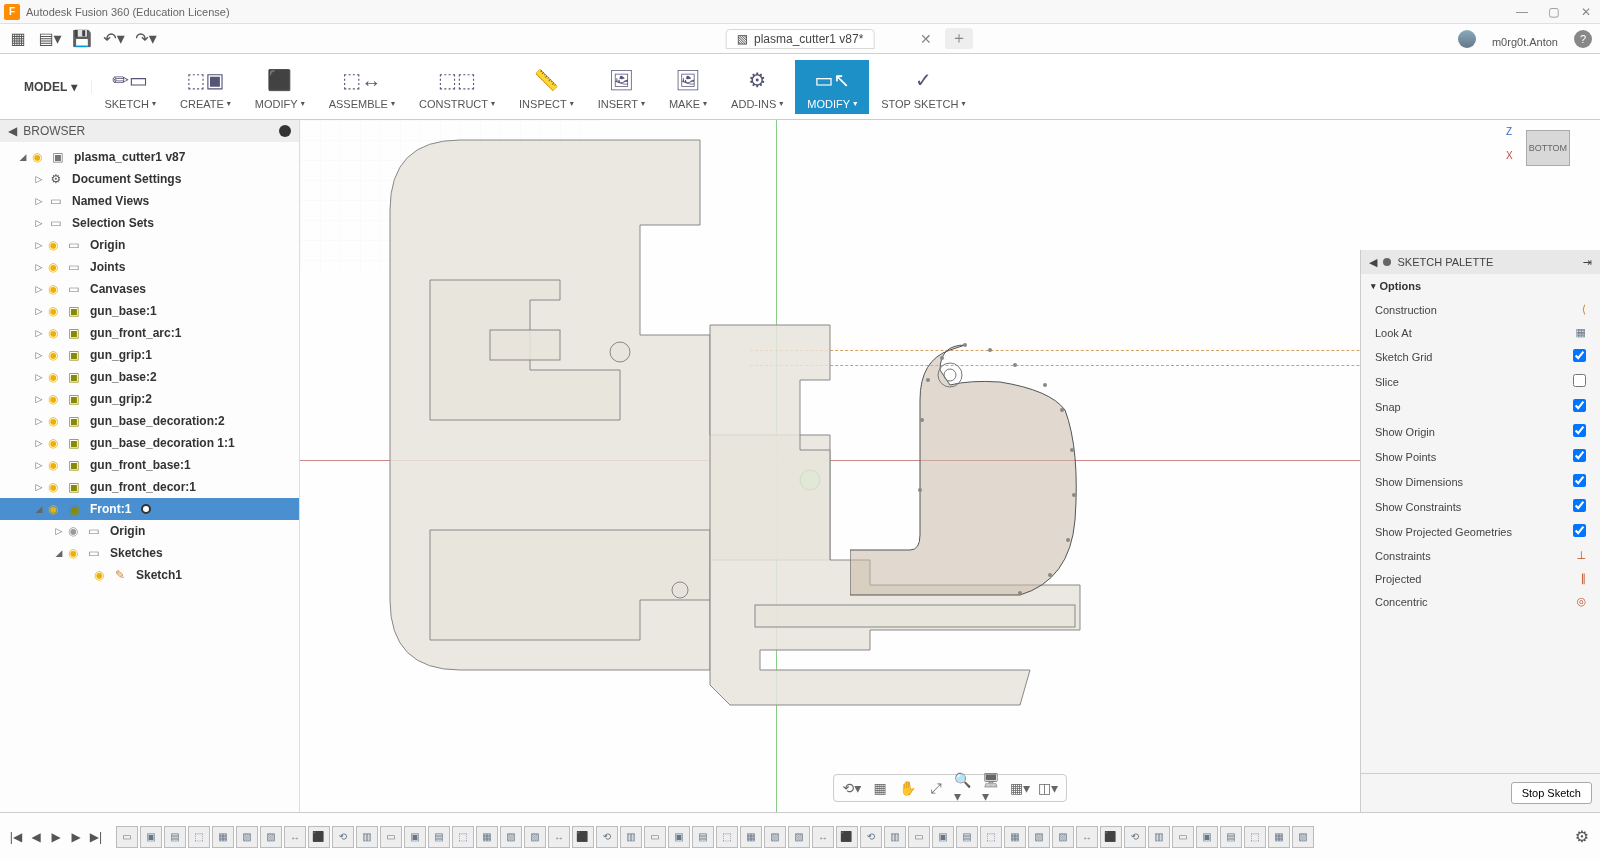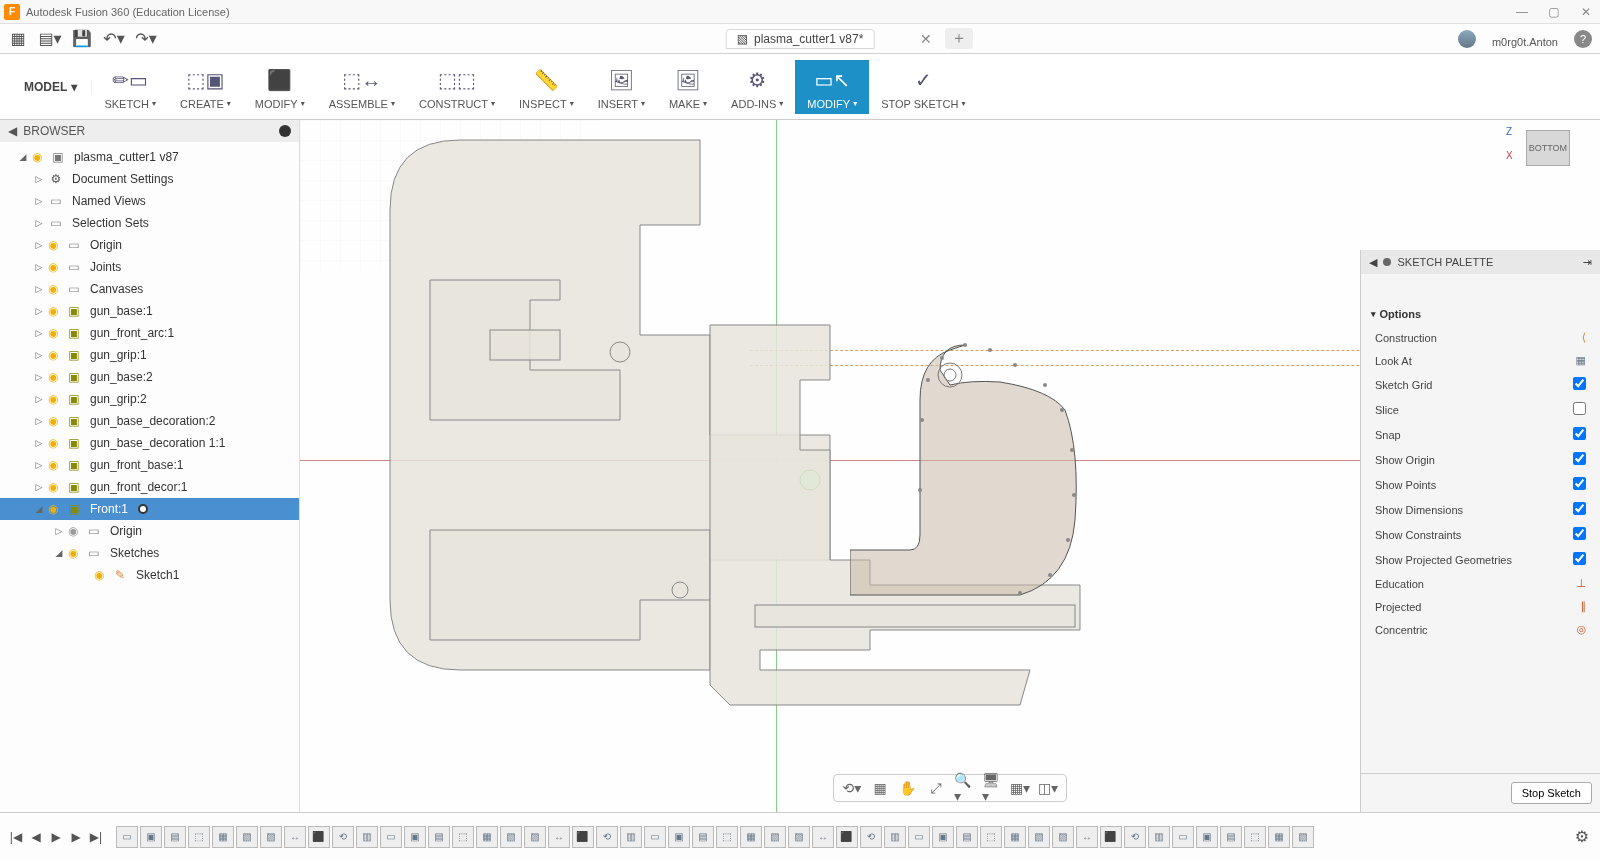--- a/index.html
+++ b/index.html
@@ -47,21 +47,21 @@
 .tree-row.l4 { padding-left: 94px; }
 .tree-row.selected { background: #4a90d0; }
 .tree-row.selected .label { color: #fff; background: #4a90d0; }
 .tri { width: 10px; font-size: 9px; color: #666; display: inline-block; text-align: center; }
 .bulb { width: 14px; height: 14px; }
 .bulb-on { color: #f0b000; }
 .bulb-off { color: #999; }
 .ficon { width: 16px; height: 16px; display: flex; align-items: center; justify-content: center; color: #777; }
 .ficon.comp { color: #8a8a00; }
 .ficon.gear { color: #555; }
-.tree-row .label { padding: 1px 4px; }
+.tree-row .label { padding: 1px 4px; font-weight: bold; }
 .tree-row .record { width: 10px; height: 10px; border-radius: 50%; border: 2px solid #333; background: #fff; margin-left: 2px; }
 
 .comments { height: 24px; border-top: 1px solid #ddd; display: flex; align-items: center; padding: 0 10px; font-size: 11px; color: #666; gap: 6px; }
 .comments .pin { margin-left: auto; width: 10px; height: 10px; border-radius: 50%; background: #333; }
 .comments .bar { width: 2px; height: 14px; background: #888; }
 
 
 .canvas { flex: 1; background: #fefefe; position: relative; overflow: hidden; }
 .grid { position: absolute; inset: 0; }
 .axis-x { position: absolute; left: 0; right: 0; top: 340px; height: 1px; background: #c88; }
@@ -84,21 +84,21 @@
 .palette { width: 240px; background: #f5f5f5; border-left: 1px solid #ccc; display: flex; flex-direction: column; font-size: 11px; position: absolute; right: 0; top: 130px; bottom: 0; }
 .palette-hdr { height: 24px; background: #e8e8e8; display: flex; align-items: center; padding: 0 8px; gap: 6px; color: #444; }
 .palette-hdr .dot { width: 8px; height: 8px; border-radius: 50%; background: #666; }
 .palette-hdr .expand { margin-left: auto; cursor: pointer; }
 .palette-section { padding: 6px 10px; font-weight: 600; color: #333; display: flex; align-items: center; gap: 4px; }
 .palette-section::before { content: "▾"; font-size: 9px; }
 .palette-row { display: flex; align-items: center; padding: 5px 14px; color: #444; cursor: pointer; }
 .palette-row .control { margin-left: auto; }
 .palette-row input[type=checkbox] { width: 13px; height: 13px; }
 .palette-row .iconbtn { width: 18px; height: 14px; color: #d88020; }
-.palette-body { flex: 1; overflow-y: auto; margin-top: 28px; }
+.palette-body { flex: 1; overflow-y: auto; }
 .palette-foot { padding: 8px; border-top: 1px solid #ccc; text-align: right; }
 .palette-foot button { padding: 4px 10px; font-size: 11px; background: #fff; border: 1px solid #aaa; border-radius: 3px; cursor: pointer; }
 
 
 .navbar { position: absolute; bottom: 10px; left: 50%; transform: translateX(-50%); display: flex; gap: 8px; background: #fdfdfd; border: 1px solid #ccc; border-radius: 4px; padding: 3px 8px; }
 .navbar .nicon { width: 20px; height: 20px; display: flex; align-items: center; justify-content: center; color: #666; cursor: pointer; font-size: 14px; }
 
 
 .timeline { height: 48px; background: #fdfdfd; border-top: 1px solid #ccc; display: flex; align-items: center; padding: 0 8px; gap: 4px; overflow: hidden; }
 .timeline .tctrl { width: 16px; height: 16px; color: #555; cursor: pointer; display: flex; align-items: center; justify-content: center; font-size: 12px; }
@@ -439,21 +439,21 @@
             <span>Show Constraints</span>
             <span class="control"><input type="checkbox" checked="" style=""></span>
           </div>
           <div class="palette-row">
             <span>Show Projected Geometries</span>
             <span class="control"><input type="checkbox" checked="" style=""></span>
           </div>
         </div>
       <div id="palette-constraints">
           <div class="palette-row">
-            <span>Education</span>
+            <span>Constraints</span>
             <span class="control" style="color:#c05020">⊥</span>
           </div>
           <div class="palette-row">
             <span>Projected</span>
             <span class="control" style="color:#c05020">∥</span>
           </div>
           <div class="palette-row">
             <span>Concentric</span>
             <span class="control" style="color:#c05020">◎</span>
           </div>

